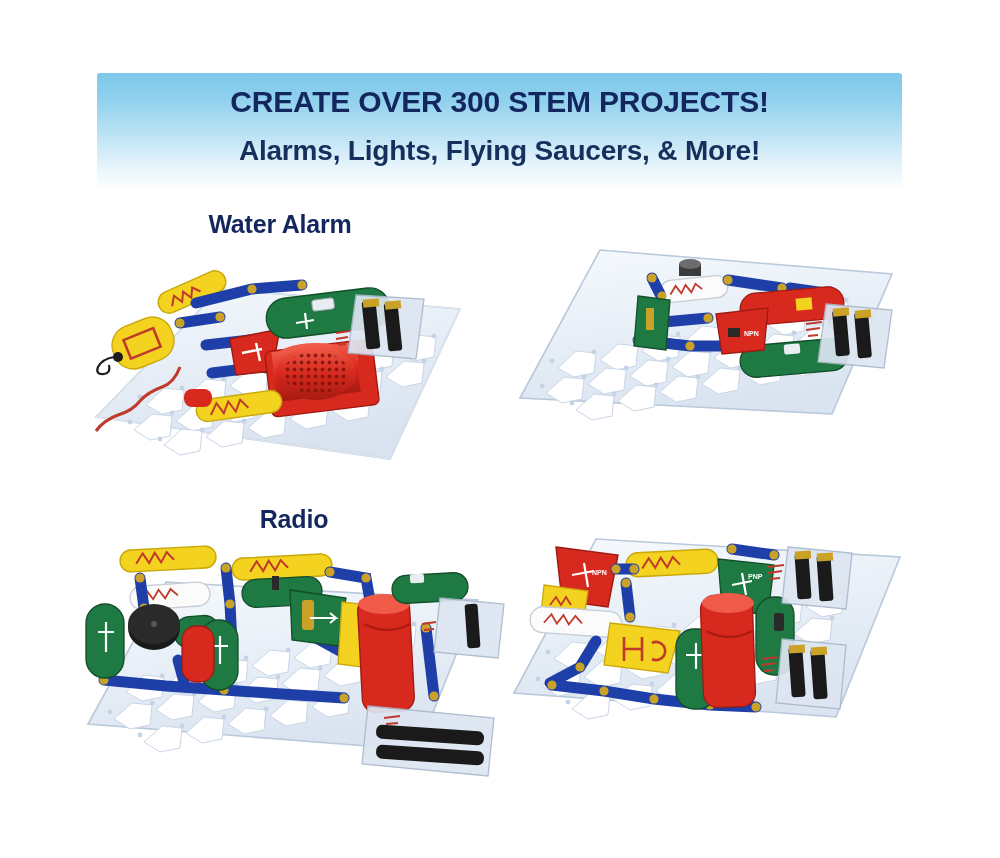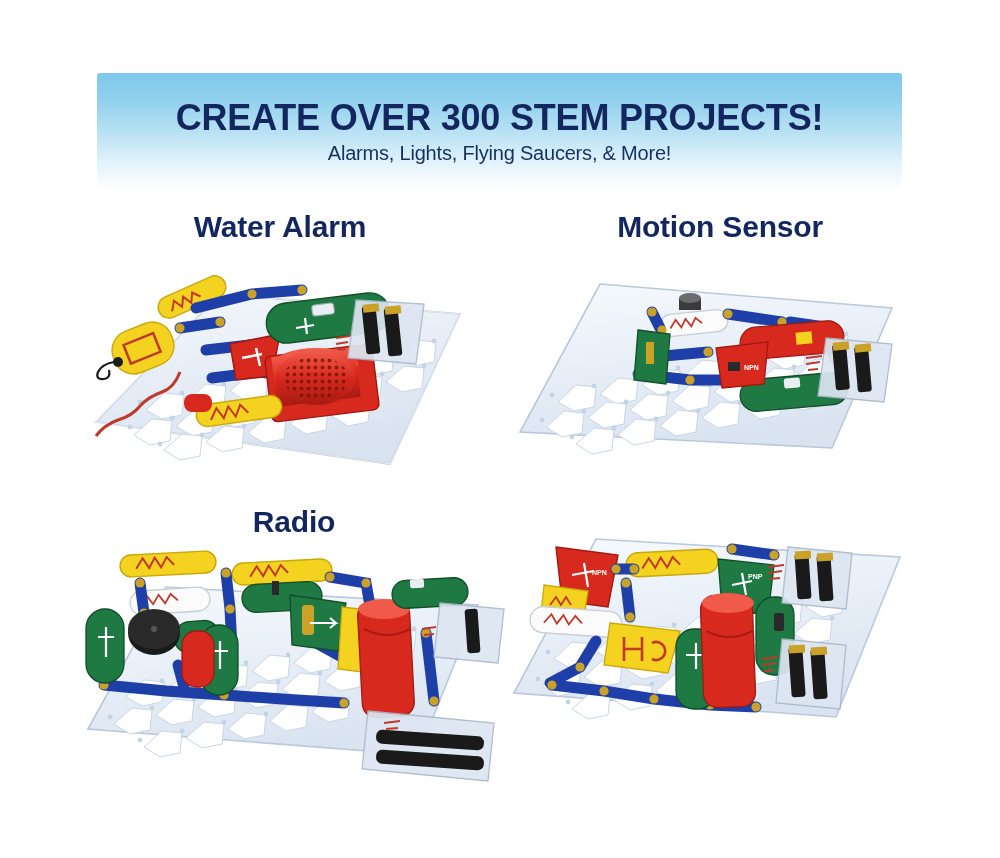--- a/index.html
+++ b/index.html
@@ -13,36 +13,36 @@
 
   
   .banner{
     position:absolute;left:97px;top:73px;width:805px;height:117px;
     background:linear-gradient(180deg,#7ec8ea 0%,#8fd0ed 22%,#bfe4f5 55%,#e4f3fb 78%,#f7fcfe 94%,#ffffff 100%);
     border-radius:3px;
     display:flex;flex-direction:column;align-items:center;justify-content:center;
     box-sizing:border-box;
   }
   .banner-title{
-    font-size:36px;font-weight:bold;color:#13265e;
+    font-size:30px;font-weight:bold;color:#13265e;
     letter-spacing:-0.2px;line-height:1.05;
     margin:0 0 6px 0;white-space:nowrap;
   }
   .banner-sub{
-    font-size:20px;font-weight:400;color:#16305e;
-    letter-spacing:-0.2px;line-height:1.05;margin:0;white-space:nowrap;
+    font-size:28px;font-weight:700;color:#16305e;
+    letter-spacing:-0.2px;line-height:1.05;margin:12px;white-space:nowrap;
   }
 
   
   .grid{
     position:absolute;left:60px;top:200px;width:880px;height:620px;
   }
   .cell{position:absolute;}
   .cell-title{
-    font-size:30px;font-weight:bold;color:#13265e;
+    font-size:25px;font-weight:bold;color:#13265e;
     text-align:center;white-space:nowrap;letter-spacing:-0.2px;
     margin:0;
   }
   .photo{position:relative;}
   .board-svg{position:absolute;left:0;top:0;}
 </style>
 </head>
 <body>
 
 <div class="banner">
@@ -182,21 +182,20 @@
         <g>
           <rect x="136" y="148" width="86" height="22" rx="11" fill="#f3d320" stroke="#c9a80c" stroke-width="1.4" transform="rotate(-8 179 159)"></rect>
           <path d="M150 164 l7 -11 l6 11 l6 -11 l6 11 l6 -11 l7 9" stroke="#c0392b" stroke-width="2" fill="none" transform="rotate(-8 179 159)"></path>
           <rect x="124" y="142" width="28" height="18" rx="8" fill="#d8291e"></rect>
         </g>
       </svg>
     </div>
   </div>
 
   <div class="cell" style="left:440px;top:10px;width:440px;height:290px;">
-    <div class="cell-title" style="width:440px;">Motion Sensor</div>
     <div class="photo" style="width:440px;height:245px;margin-top:8px;">
       <svg class="board-svg" width="440" height="245" viewBox="0 0 440 245">
         <defs>
           <linearGradient id="plate2" x1="0" y1="0" x2="0.3" y2="1">
             <stop offset="0" stop-color="#f6fafd"></stop>
             <stop offset="1" stop-color="#dae4f1"></stop>
           </linearGradient>
         </defs>
         <g>
           <polygon points="20,180 100,32 392,56 332,196" fill="url(#plate2)" stroke="#b9c8da" stroke-width="1.6"></polygon>

